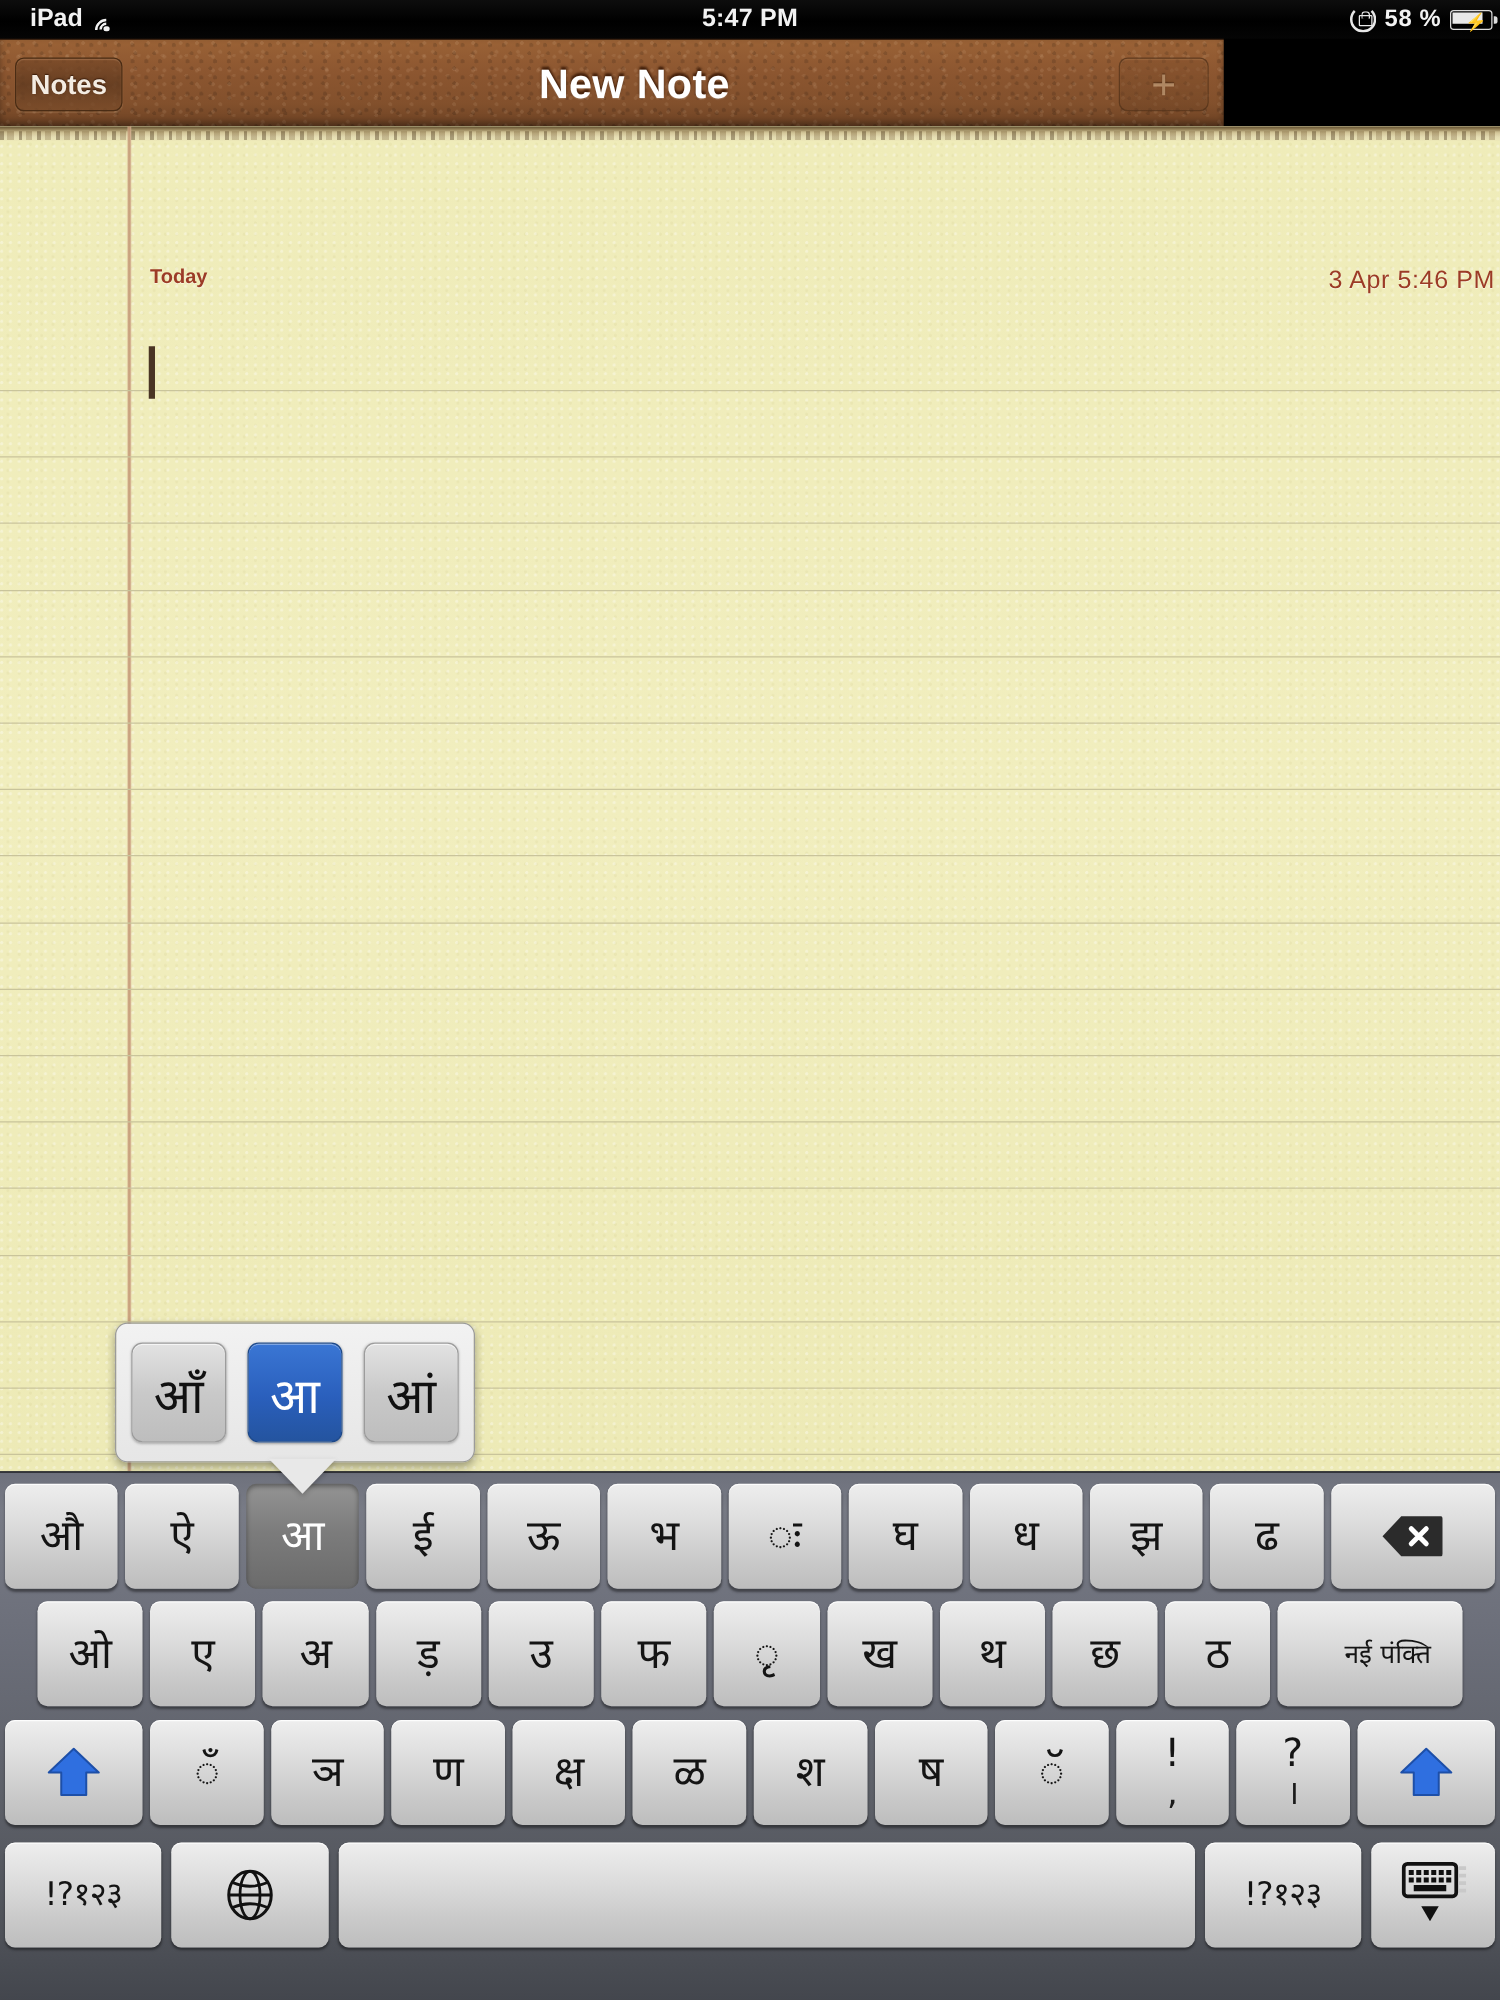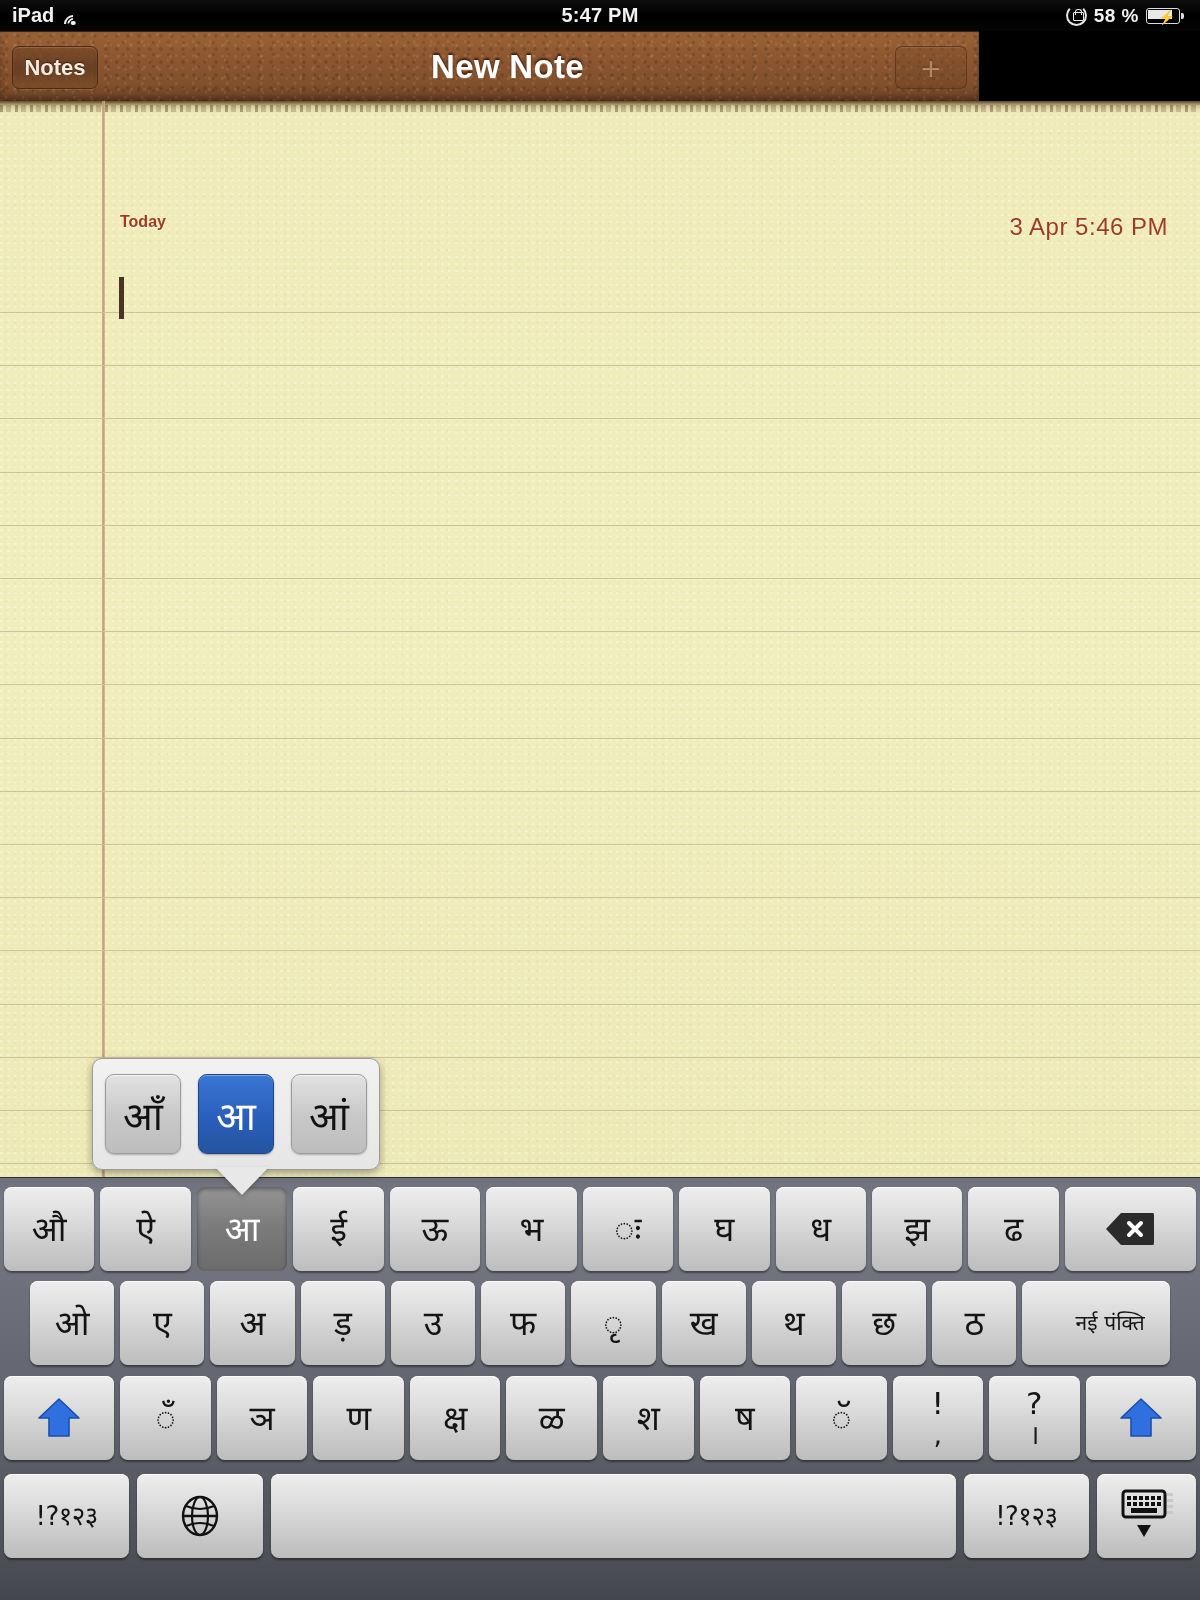--- a/index.html
+++ b/index.html
@@ -29,21 +29,21 @@
     display: flex;
     align-items: center;
     color: #f2f2f2;
     font-size: 20px;
     font-weight: bold;
   }
   #status-left {
     display: flex;
     align-items: center;
     gap: 8px;
-    padding-left: 12px;
+    padding-left: 24px;
     width: 300px;
   }
   .wifi-icon {
     display: inline-block;
     width: 22px; height: 17px;
     position: relative;
     margin-top: 1px;
   }
   .wifi-icon i {
     position: absolute;
@@ -67,21 +67,21 @@
     flex: 1;
     text-align: center;
     letter-spacing: 0.2px;
   }
   #status-right {
     width: 300px;
     display: flex;
     align-items: center;
     justify-content: flex-end;
     gap: 7px;
-    padding-right: 20px;
+    padding-right: 6px;
   }
   .rotlock-icon {
     position: relative;
     width: 21px; height: 21px;
     border: 2px solid #e8e8e8;
     border-radius: 50%;
     border-top-color: transparent;
   }
   .rotlock-icon::before {
     content: "";
@@ -249,22 +249,22 @@
   #note-today {
     position: absolute;
     left: 120px; top: 112px;
     font-size: 16px;
     font-weight: bold;
     color: #9c3b26;
     text-shadow: 0 1px 0 rgba(255,255,255,0.5);
   }
   #note-date {
     position: absolute;
-    right: 32px; top: 112px;
-    font-size: 24px;
+    right: 4px; top: 112px;
+    font-size: 20px;
     color: #9c3b26;
     text-shadow: 0 1px 0 rgba(255,255,255,0.5);
     letter-spacing: 0.5px;
   }
   #caret {
     position: absolute;
     left: 119px; top: 176px;
     width: 5px; height: 42px;
     background: #4a3524;
   }

